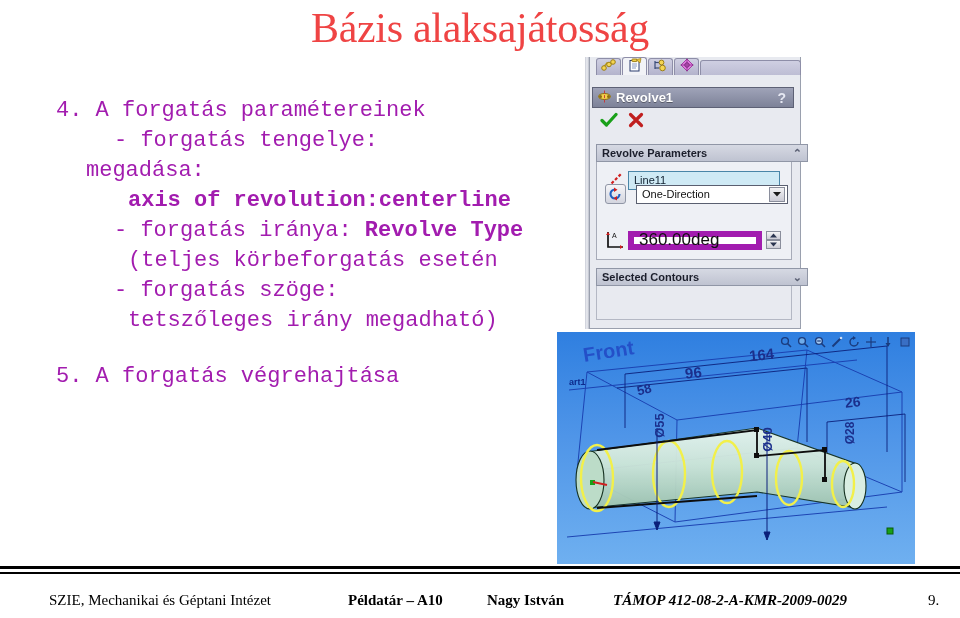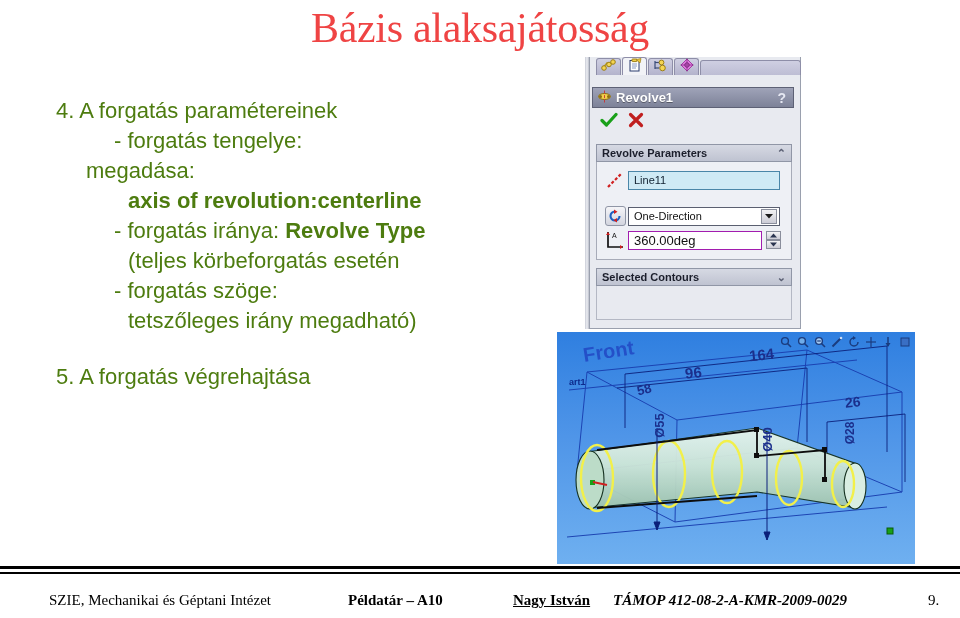--- a/index.html
+++ b/index.html
@@ -18,22 +18,22 @@
     text-align: center;
     font-family: "Liberation Serif", serif;
     font-size: 42px; line-height: 52px;
     color: #ef4444; font-weight: 400;
     letter-spacing: -0.3px;
   }
 
   
   .body-text {
     position: absolute; left: 56px; top: 96px; width: 480px;
-    font-family: Liberation Sans, sans-serif;
-    font-size: 22px; line-height: 30px; color: #4d7c0f;
+    font-family: Liberation Mono, monospace;
+    font-size: 22px; line-height: 30px; color: #a21caf;
   }
   .body-text .ln { white-space: pre; }
   .i1 { padding-left: 30px; }
   .i2 { padding-left: 58px; }
   .i3 { padding-left: 72px; }
   .b  { font-weight: bold; }
   .gap { height: 26px; }
   .deg { font-size: 15px; vertical-align: 6px; font-weight: bold; }
 
   
@@ -94,21 +94,21 @@
   }
 
   .pm-okbar {
     position: absolute; left: 596px; top: 112px;
     width: 196px; height: 20px;
     display: flex; align-items: center; gap: 10px; padding-left: 4px;
     z-index: 7;
   }
 
   .pm-group-hdr {
-    position: absolute; width: 196px; height: 18px;
+    position: absolute; width: 212px; height: 18px;
     background: linear-gradient(to bottom,#d6d9e3,#bfc3d1);
     border: 1px solid #9096a6;
     display: flex; align-items: center; padding: 0 5px;
     z-index: 7;
   }
   .pm-group-hdr .ghl {
     flex: 1; font-family: "Liberation Sans", sans-serif;
     font-size: 11px; font-weight: bold; color: #1b1e2b;
   }
   .chev { color: #5b6074; font-size: 11px; font-weight: bold; }
@@ -124,21 +124,21 @@
   }
   .pm-contours-body {
     position: absolute; left: 596px; top: 286px;
     width: 196px; height: 34px;
     background: #e8eaf0; border: 1px solid #b4b8c4; border-top: none;
     z-index: 6;
   }
 
   .pm-row { position: absolute; display: flex; align-items: center; z-index: 8; }
   #row-axis  { left: 602px; top: 168px; width: 186px; height: 24px; }
-  #row-dir   { left: 602px; top: 204px; width: 186px; height: 24px; }
+  #row-dir   { left: 602px; top: 182px; width: 186px; height: 24px; justify-content: space-between; }
   #row-angle { left: 602px; top: 228px; width: 186px; height: 24px; }
 
   .pm-icon { width: 26px; height: 24px; flex: none;
              display: flex; align-items: center; justify-content: center; }
   .pm-input {
     height: 19px; background: #cfeaf5; border: 1px solid #4a86a8;
     font-family: "Liberation Sans", sans-serif; font-size: 11px; color: #102030;
     display: flex; align-items: center; padding-left: 5px;
   }
   #axis-field { width: 152px; }
@@ -150,22 +150,22 @@
     flex: 1; font-family: "Liberation Sans", sans-serif; font-size: 11px;
     color: #101010; padding-left: 5px;
   }
   .combo-arrow {
     width: 16px; height: 15px; margin-right: 2px;
     background: linear-gradient(to bottom,#f2f2f4,#ccccd6);
     border: 1px solid #8a8e9c;
     display: flex; align-items: center; justify-content: center;
   }
   .pm-spinfield {
-    width: 134px; height: 19px; background: #ffffff; border: 1px solid #a21caf;
-    font-family: "Liberation Sans", sans-serif; font-size: 13px; color: #101010;
+    width: 134px; height: 19px; background: #ffffff; border: 6px solid #a21caf;
+    font-family: "Liberation Sans", sans-serif; font-size: 17px; color: #101010;
     display: flex; align-items: center; padding-left: 5px;
   }
   .spin-wrap { display: flex; flex-direction: column; margin-left: 4px; }
   .spin-btn {
     width: 15px; height: 9px;
     background: linear-gradient(to bottom,#f4f4f6,#ccccd6);
     border: 1px solid #8a8e9c;
     display: flex; align-items: center; justify-content: center;
   }
   .spin-btn svg { display: block; }
@@ -197,21 +197,21 @@
   .rule1 { position: absolute; left: 0; top: 566px; width: 960px; height: 3px; background: #000; }
   .rule2 { position: absolute; left: 0; top: 572px; width: 960px; height: 2px; background: #000; }
 
   .footer {
     position: absolute; left: 0; top: 582px; width: 960px; height: 36px;
     display: flex; align-items: center;
     font-family: "Liberation Serif", serif; font-size: 15px; color: #000;
   }
   .f-inst { position: absolute; left: 22px; margin-left: 27px; }
   .f-book { position: absolute; left: 348px; font-weight: bold; }
-  .f-auth { position: absolute; left: 513px; font-weight: bold; text-decoration: underline; }
+  .f-auth { position: absolute; left: 487px; font-weight: bold; }
   .f-proj { position: absolute; left: 613px; font-weight: bold; font-style: italic; }
   .f-page { position: absolute; left: 928px; }
 </style>
 </head>
 <body>
 
 <div id="slide">
 
   <div class="slide-title">Bázis alaksajátosság</div>
 

